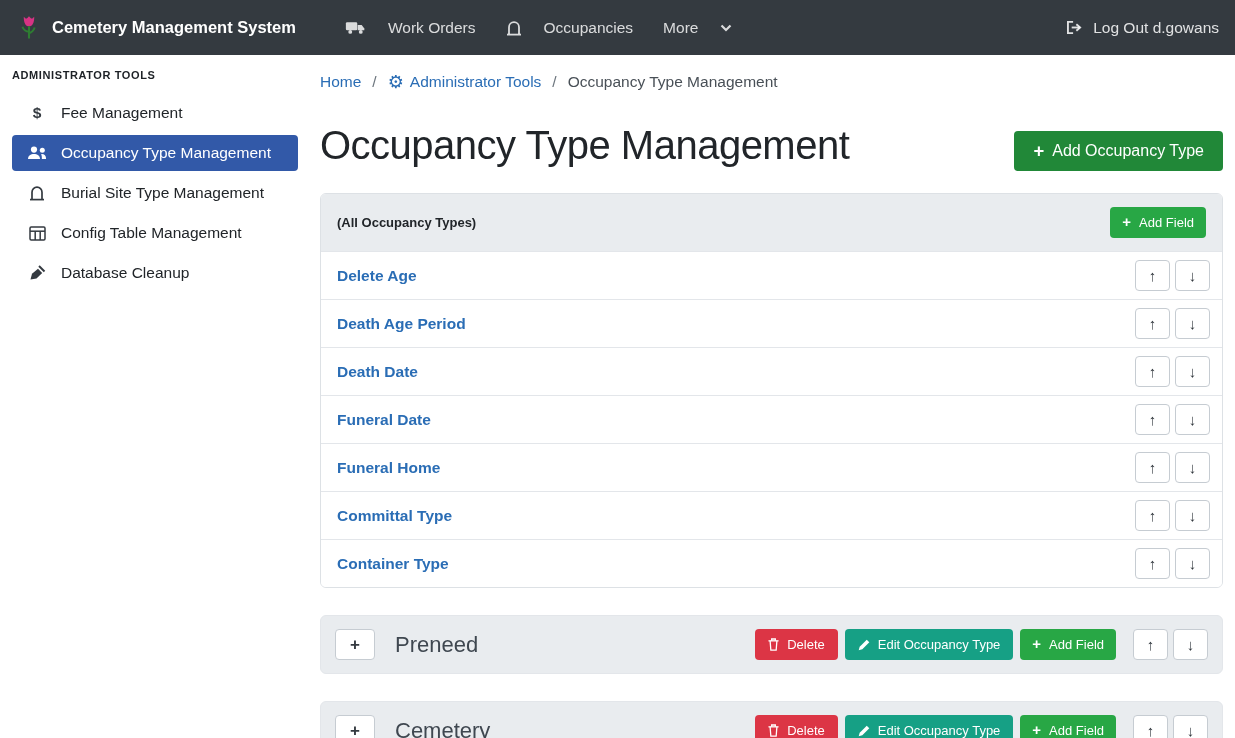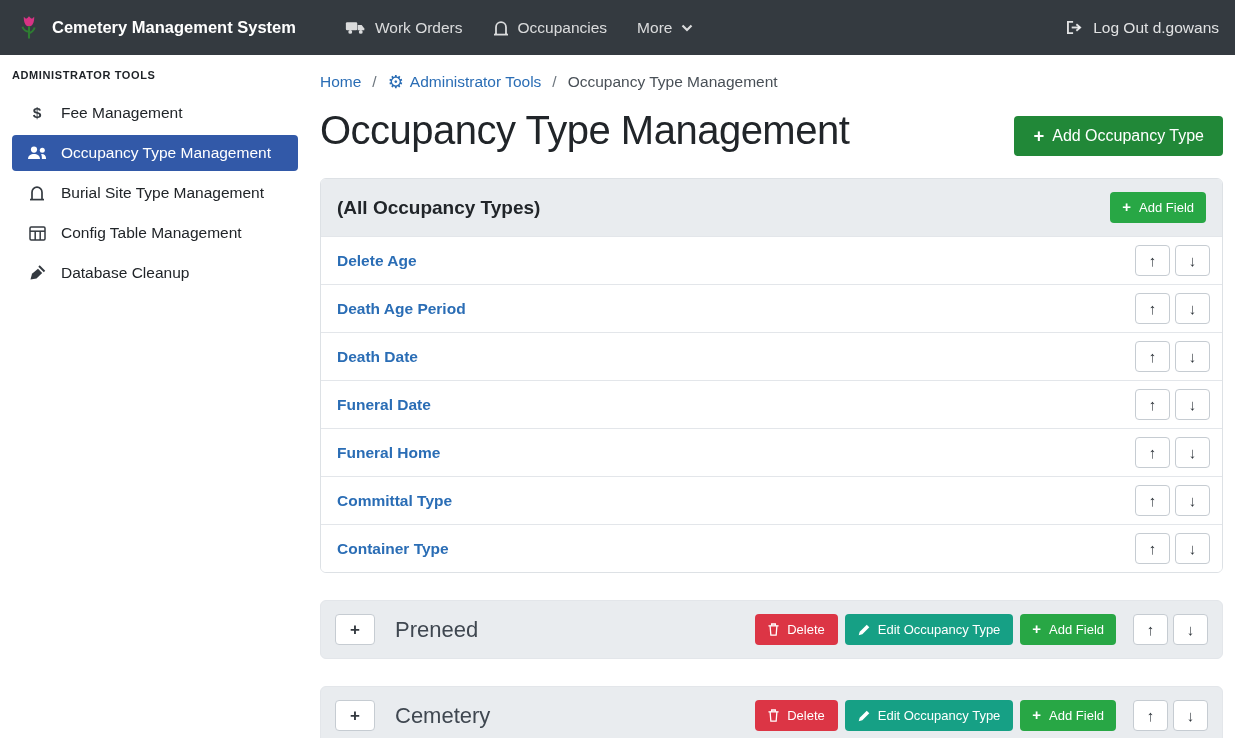--- a/index.html
+++ b/index.html
@@ -3,57 +3,57 @@
 <meta charset="utf-8">
 <style>
   * { box-sizing: border-box; margin: 0; padding: 0; }
   html,body { width:1235px; height:738px; overflow:hidden; }
   body { font-family:"Liberation Sans", sans-serif; background:#fff; color:#212529; }
 
   
   .navbar { height:55px; background:#343a40; display:flex; align-items:center; padding:0 16px; }
   .brand { display:flex; align-items:center; gap:10px; color:#fff; font-weight:700; font-size:16.5px; margin-right:34px; cursor:pointer; }
   .brand-logo { width:26px; height:30px; display:flex; align-items:center; justify-content:center; }
-  .nav-item { display:flex; align-items:center; gap:9px; padding:0 15px; font-size:15.5px; color:rgba(255,255,255,.82); cursor:pointer; height:55px; }
+  .nav-item { display:flex; align-items:center; gap:22px; padding:0 15px; font-size:15.5px; color:rgba(255,255,255,.82); cursor:pointer; height:55px; }
   .nav-item svg { flex:0 0 auto; }
   .nav-right { margin-left:auto; display:flex; align-items:center; gap:9px; font-size:15.5px; color:rgba(255,255,255,.85); cursor:pointer; }
 
   
   .layout { display:flex; height:686px; }
   .sidebar { width:308px; flex-shrink:0; padding:14px 10px 0 12px; }
   .sidebar-heading { font-size:11px; font-weight:700; letter-spacing:.6px; color:#1d2126; padding:0 0 14px 0; }
   .side-item { display:flex; align-items:center; gap:13px; padding:9px 10px 9px 14px; font-size:15.5px; color:#212529; border-radius:4px; margin-bottom:4px; cursor:pointer; }
   .side-item .icn { width:22px; display:inline-flex; justify-content:center; align-items:center; color:#343a40; font-weight:700; }
   .side-item.active { background:#3259a8; color:#fff; }
   .side-item.active .icn { color:#fff; }
 
   .main { flex:1; padding:12px 12px 0 12px; overflow:hidden; }
 
   
-  .breadcrumb { display:flex; align-items:center; gap:11px; font-size:15.5px; margin:6px 0 17px 0; }
+  .breadcrumb { display:flex; align-items:center; gap:11px; font-size:15.5px; margin:6px 0 32px 0; }
   .bc-link { color:#2a6db5; display:flex; align-items:center; gap:6px; cursor:pointer; text-decoration:none; }
   .bc-gear { font-size:18px; line-height:1; }
   .bc-sep { color:#6c757d; }
   .bc-current { color:#495057; }
 
   
   .title-row { display:flex; align-items:flex-start; justify-content:space-between; margin-bottom:22px; }
   .page-title { font-size:40px; font-weight:500; color:#212529; letter-spacing:-.5px; }
 
   .btn { border:none; border-radius:4px; cursor:pointer; font-family:inherit; display:inline-flex; align-items:center; gap:8px; white-space:nowrap; }
   .btn .plus { font-weight:700; font-size:1.15em; line-height:1; }
   .btn-add-type { background:#218838; color:#fff; font-size:16px; padding:11px 19px; margin-top:8px; }
   .btn-sm-green { background:#28a745; color:#fff; font-size:13px; padding:8px 12px; }
   .btn-danger { background:#dc3545; color:#fff; font-size:13px; padding:8px 13px; }
   .btn-teal { background:#16a085; color:#fff; font-size:13px; padding:8px 13px; }
 
   
   .card { border:1px solid #dde1e5; border-radius:6px; overflow:hidden; margin-bottom:27px; }
   .card-header { background:#e9ecef; padding:13px 16px; display:flex; align-items:center; justify-content:space-between; }
-  .card-title { font-size:19px; font-weight:700; color:#212529; }
+  .card-title { font-size:13px; font-weight:700; color:#212529; }
   .field-row { background:#fff; border-top:1px solid #e3e6ea; padding:8px 12px 8px 16px; display:flex; align-items:center; justify-content:space-between; }
   .field-link { color:#2a6db5; font-weight:700; font-size:15.5px; cursor:pointer; }
   .arrow-group { display:flex; gap:5px; }
   .btn-arrow { background:#fff; border:1px solid #c6ccd2; border-radius:4px; width:35px; height:31px; color:#343a40; font-size:15px; display:inline-flex; align-items:center; justify-content:center; cursor:pointer; padding:0; }
 
   
   .section-bar { background:#e9ecef; border:1px solid #e3e6ea; border-radius:6px; padding:13px 14px; display:flex; align-items:center; margin-bottom:27px; }
   .btn-expand { background:#fff; border:1px solid #c6ccd2; border-radius:4px; width:40px; height:31px; font-size:17px; color:#343a40; display:inline-flex; align-items:center; justify-content:center; cursor:pointer; padding:0; font-weight:700; }
   .section-title { font-size:22px; color:#3f4750; margin-left:20px; font-weight:500; flex:1; }
   .section-actions { display:flex; align-items:center; gap:7px; }

